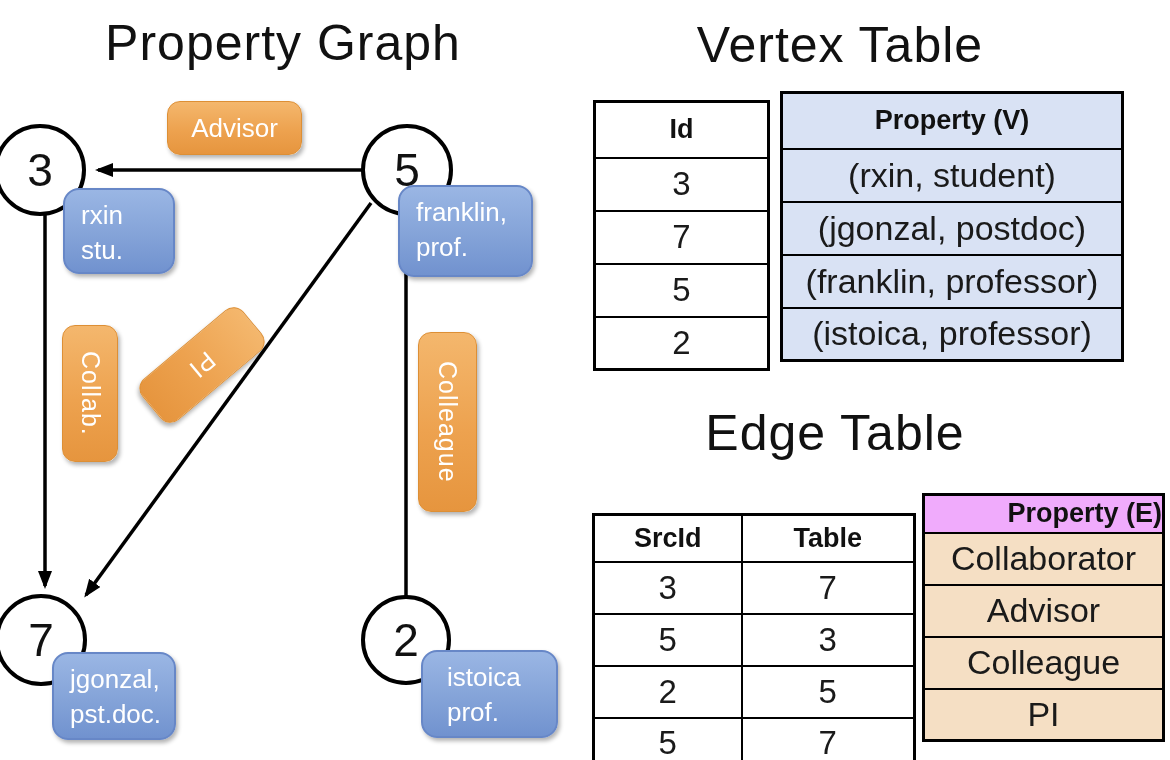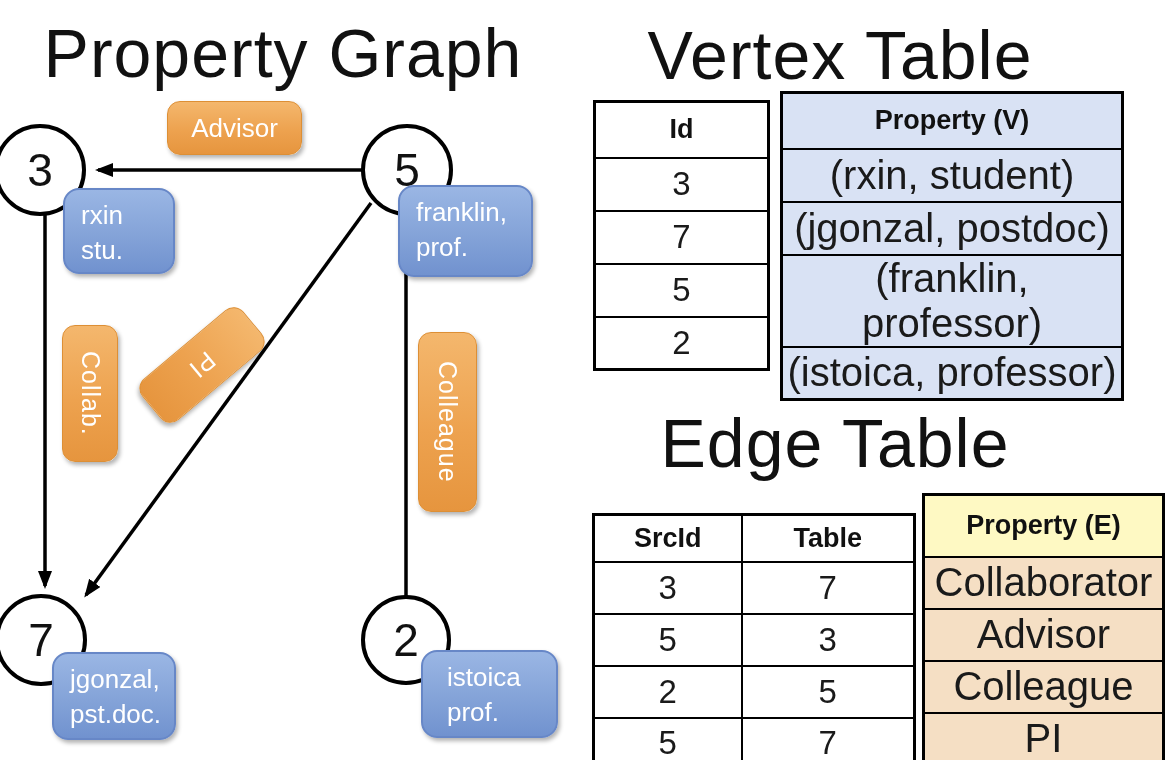--- a/index.html
+++ b/index.html
@@ -10,21 +10,21 @@
     position: relative;
     width: 1170px;
     height: 760px;
     background: #ffffff;
     overflow: hidden;
   }
 
   .title {
     position: absolute;
     text-align: center;
-    font-size: 68px;
+    font-size: 50px;
     font-weight: 400;
     letter-spacing: 1px;
     color: #111111;
     white-space: nowrap;
   }
   .title-graph  { left: 0;   top: 14px;  width: 566px; }
   .title-vertex { left: 585px; top: 16px;  width: 510px; }
   .title-edge   { left: 585px; top: 404px; width: 500px; }
 
   
@@ -92,40 +92,40 @@
   }
   table, th, td { border: 2px solid #000000; }
   table { border-width: 3px; }
   th {
     font-size: 27px;
     font-weight: bold;
     text-align: center;
     color: #111111;
   }
   td {
-    font-size: 40px;
+    font-size: 34px;
     font-weight: 400;
     text-align: center;
     color: #1a1a1a;
   }
   .num-cell { font-size: 33px; }
 
   .vt-id   { left: 593px; top: 100px; width: 177px; }
   .vt-prop { left: 780px; top: 91px; width: 344px; }
   .vt-id th,   .vt-id td   { height: 53px; }
   .vt-id th { height: 56px; }
   .vt-prop th { height: 56px; }
   .vt-prop th, .vt-prop td { height: 53px; background: #d9e2f4; }
   .vt-prop th { height: 56px; }
 
   .et-ids  { left: 592px; top: 493px; width: 324px; margin-top: 20px; }
   .et-prop { left: 922px; top: 493px; width: 243px; }
   .et-ids th  { height: 47px; }
   .et-ids td  { height: 52px; }
-  .et-prop th { height: 62px; background: #fef9c3; }
+  .et-prop th { height: 38px; background: #f0abfc; text-align: right; }
   .et-prop td { height: 52px; background: #f5dfc4; text-align: center; }
   .col-src { width: 148px; }
 </style>
 </head>
 <body>
 
 <div class="slide">
 
   <div class="title title-graph">Property Graph</div>
   <div class="title title-vertex">Vertex Table</div>

